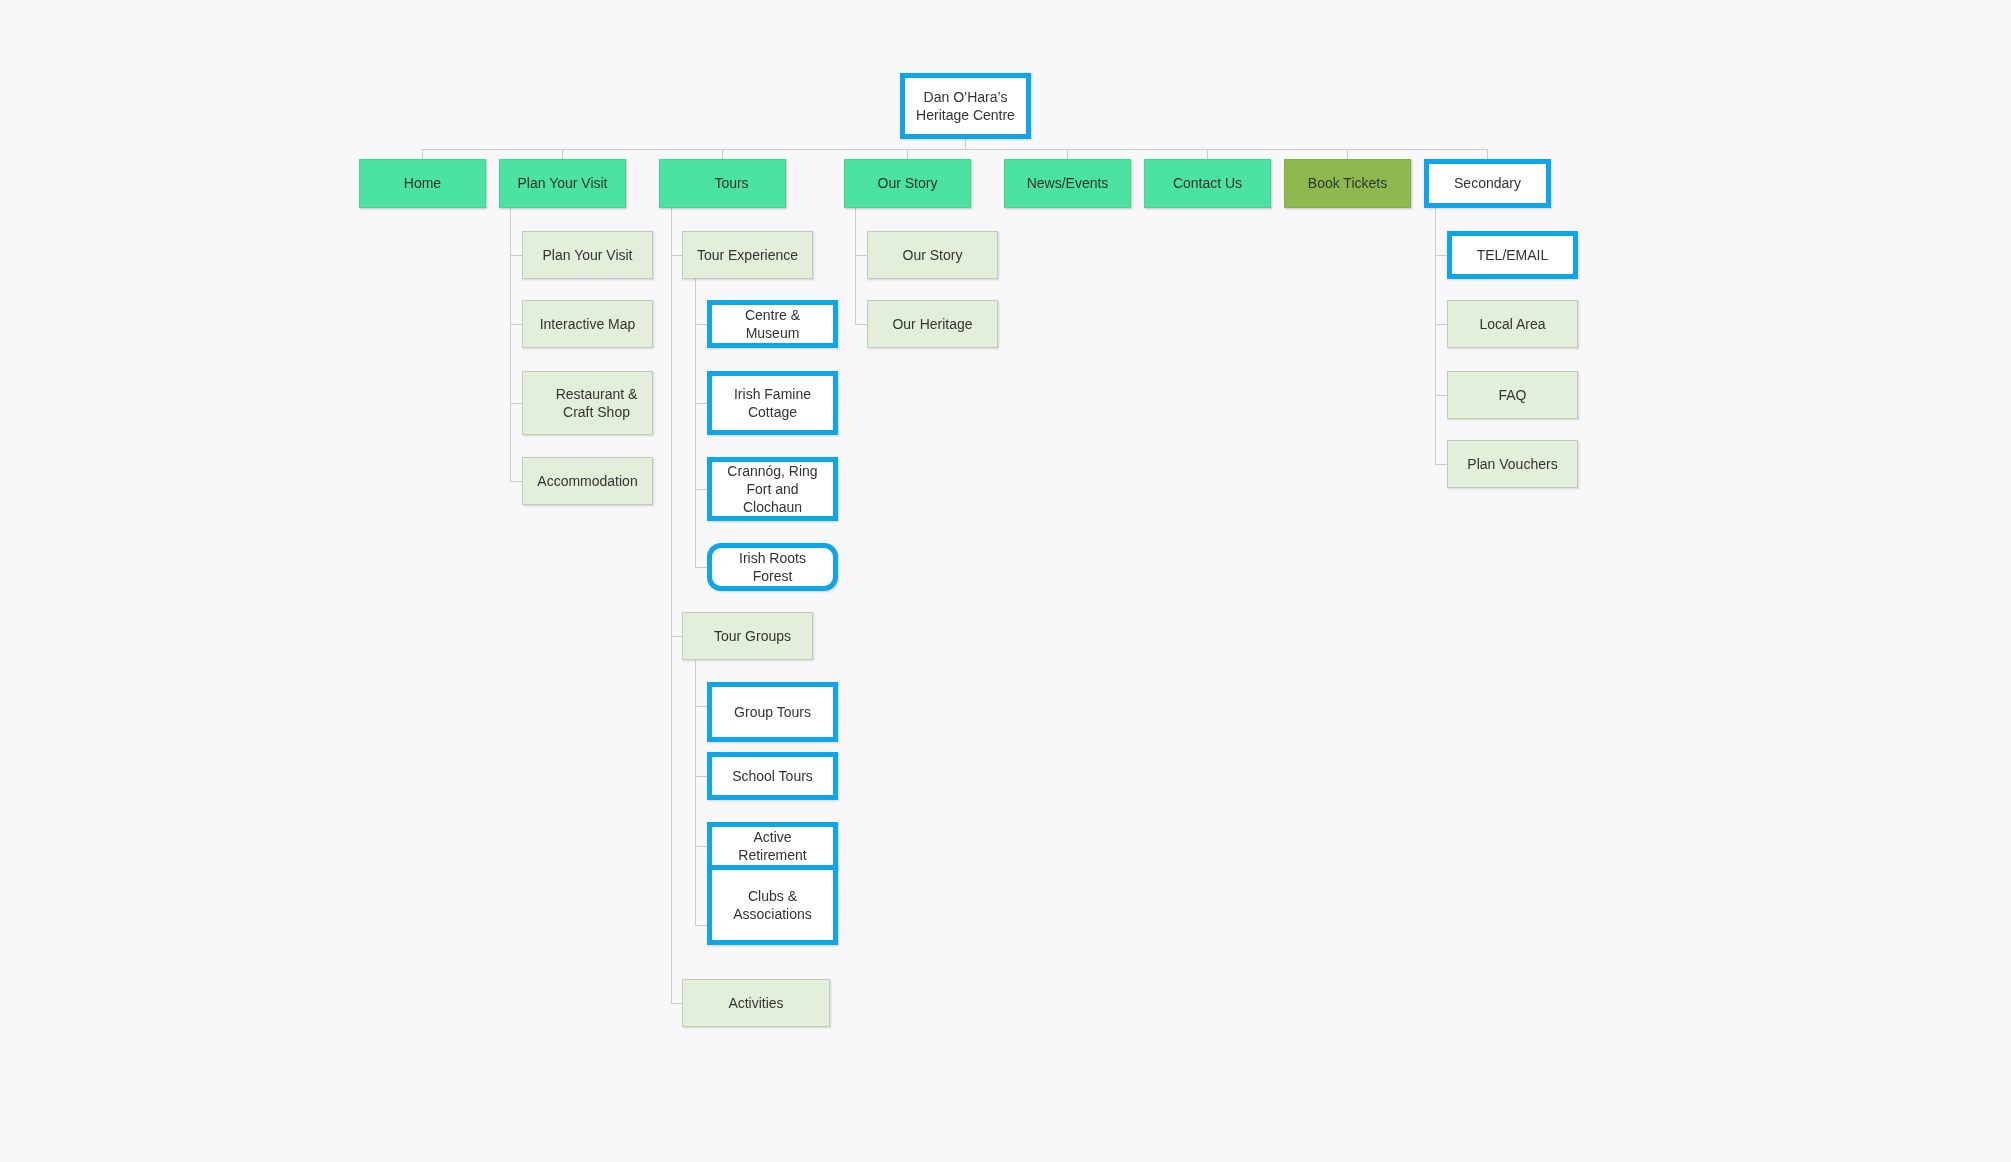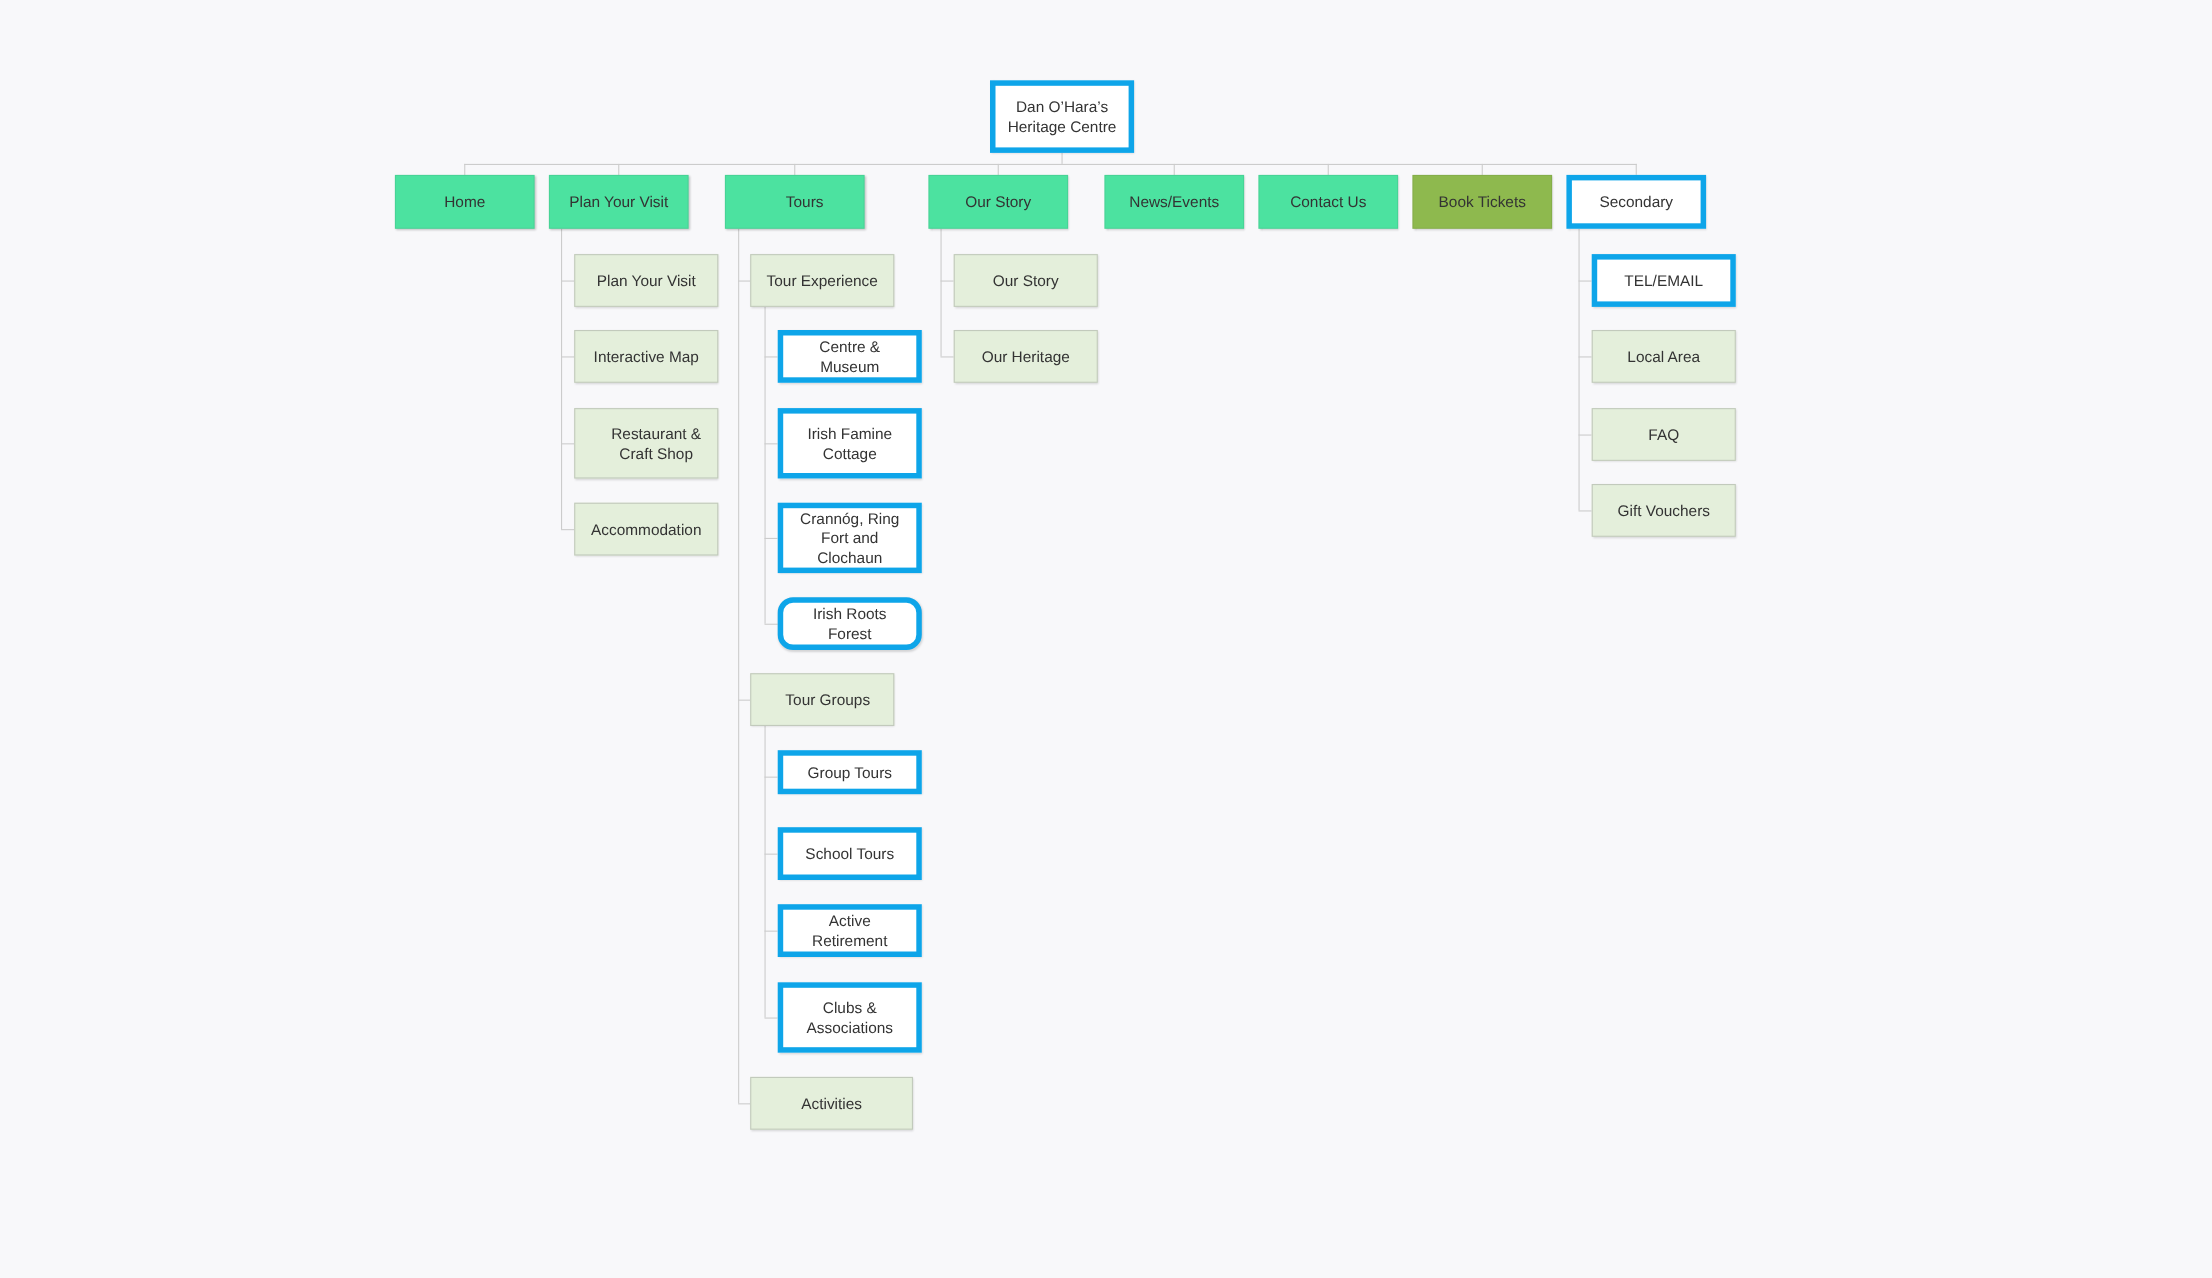--- a/index.html
+++ b/index.html
@@ -112,26 +112,26 @@
 
   <div class="node pale" style="left:682px;top:231px;width:131px;height:48px;">Tour Experience</div>
   <div class="node pale" style="left:682px;top:612px;width:131px;height:48px;padding-left:16px;">Tour Groups</div>
   <div class="node pale" style="left:682px;top:979px;width:148px;height:48px;">Activities</div>
 
   <div class="node white" style="left:707px;top:300px;width:131px;height:48px;">Centre &amp; Museum</div>
   <div class="node white" style="left:707px;top:371px;width:131px;height:64px;">Irish Famine Cottage</div>
   <div class="node white" style="left:707px;top:457px;width:131px;height:64px;">Crannóg, Ring Fort and Clochaun</div>
   <div class="node white" style="left:707px;top:543px;width:131px;height:48px;border-radius:14px;">Irish Roots Forest</div>
 
-  <div class="node white" style="left:707px;top:682px;width:131px;height:40px;">Group Tours</div>
+  <div class="node white" style="left:707px;top:682px;width:131px;height:60px;">Group Tours</div>
   <div class="node white" style="left:707px;top:752px;width:131px;height:48px;">School Tours</div>
   <div class="node white" style="left:707px;top:822px;width:131px;height:48px;">Active Retirement</div>
-  <div class="node white" style="left:707px;top:893px;width:131px;height:64px;">Clubs &amp; Associations</div>
+  <div class="node white" style="left:707px;top:865px;width:131px;height:80px;">Clubs &amp; Associations</div>
 
   <div class="node pale" style="left:867px;top:231px;width:131px;height:48px;">Our Story</div>
   <div class="node pale" style="left:867px;top:300px;width:131px;height:48px;">Our Heritage</div>
 
   <div class="node white" style="left:1447px;top:231px;width:131px;height:48px;">TEL/EMAIL</div>
   <div class="node pale" style="left:1447px;top:300px;width:131px;height:48px;">Local Area</div>
   <div class="node pale" style="left:1447px;top:371px;width:131px;height:48px;">FAQ</div>
-  <div class="node pale" style="left:1447px;top:440px;width:131px;height:48px;">Gift Vouchers</div>
+  <div class="node pale" style="left:1447px;top:440px;width:131px;height:48px;">Plan Vouchers</div>
 
 </div>
 
 </body></html>

